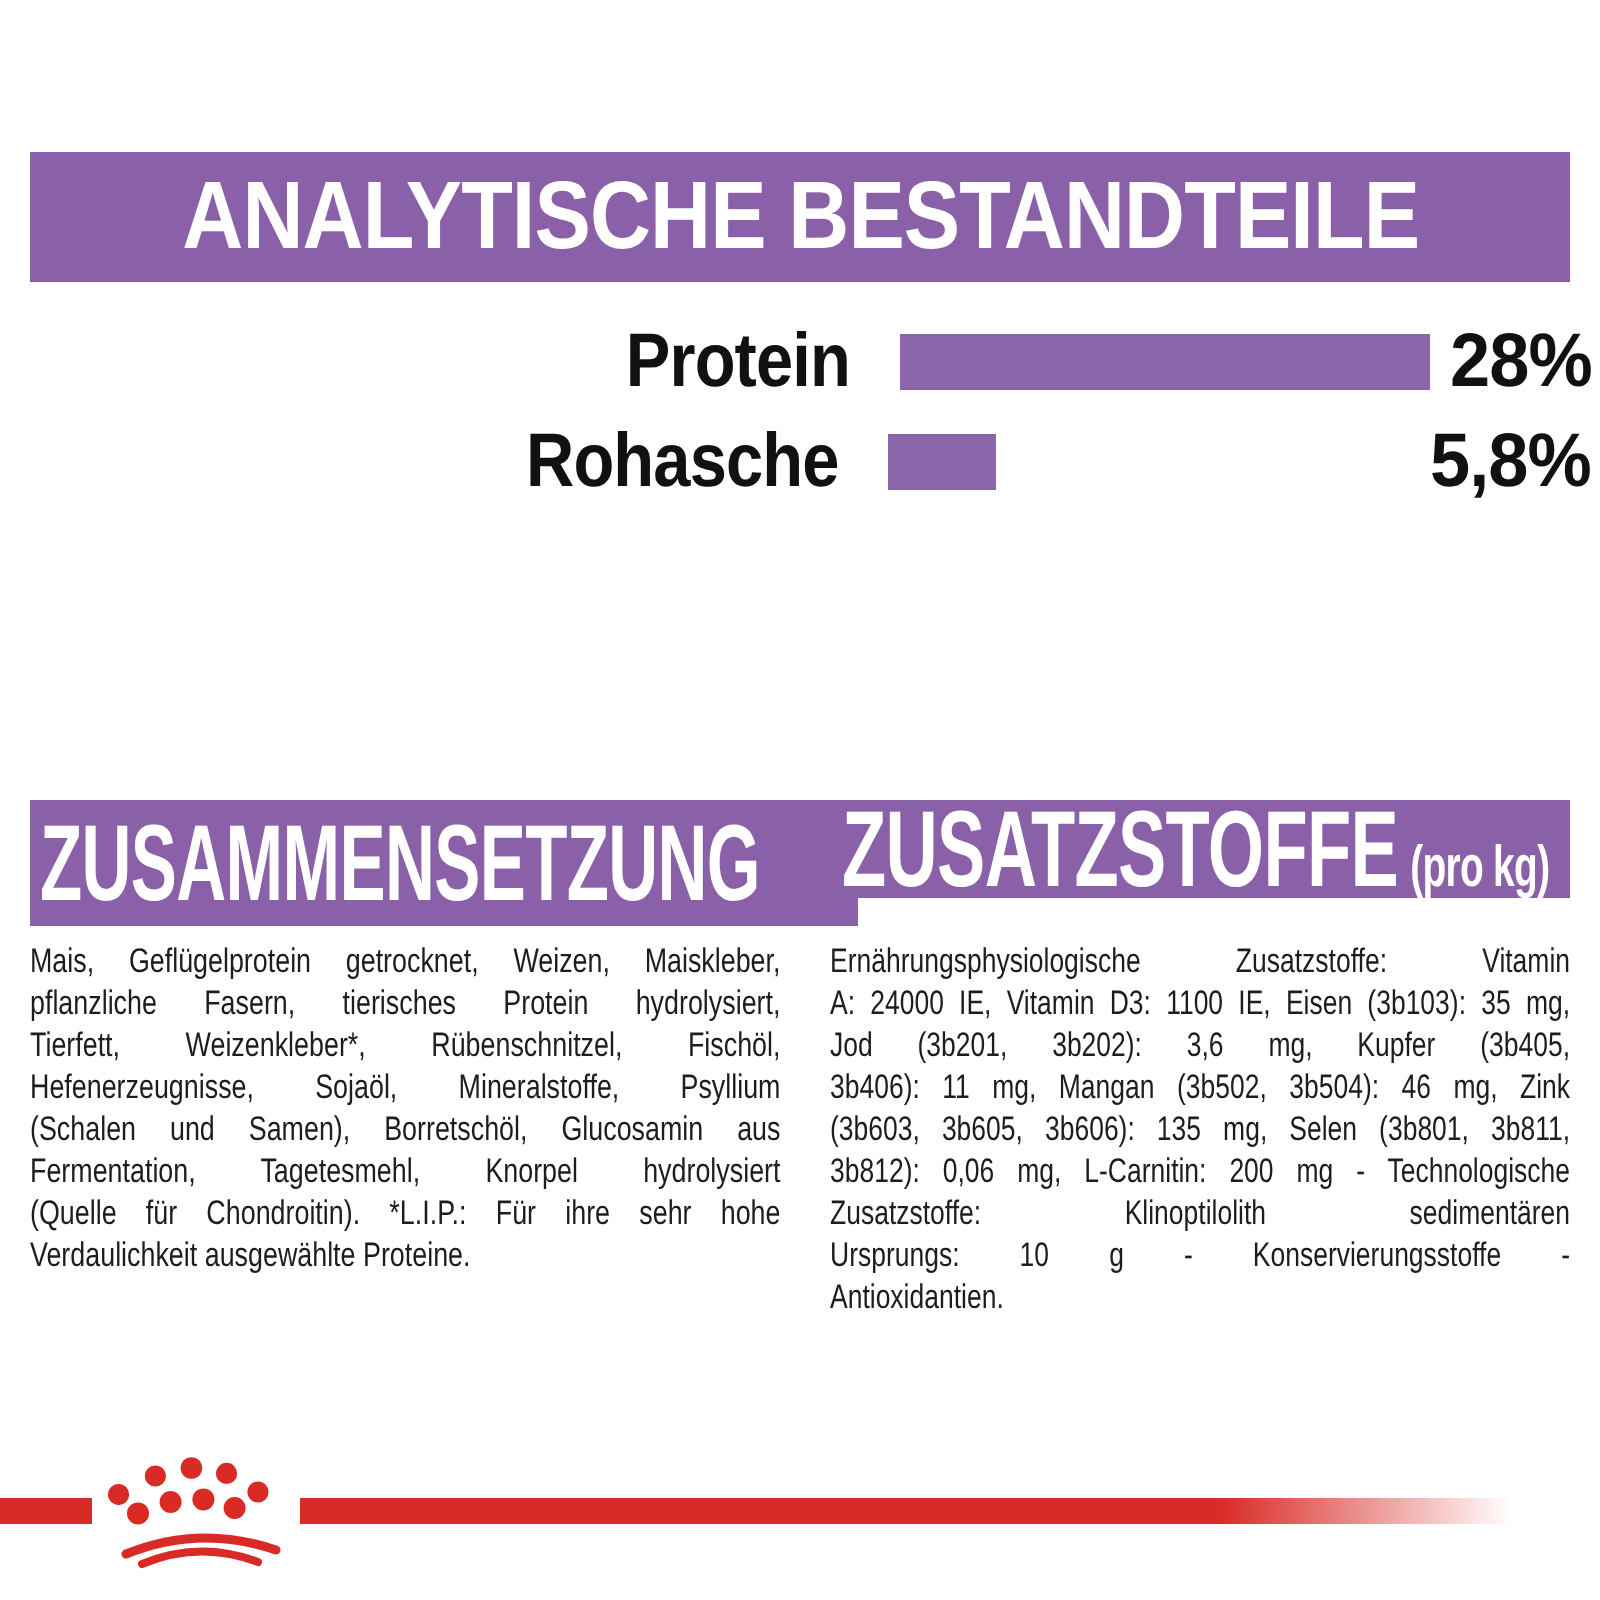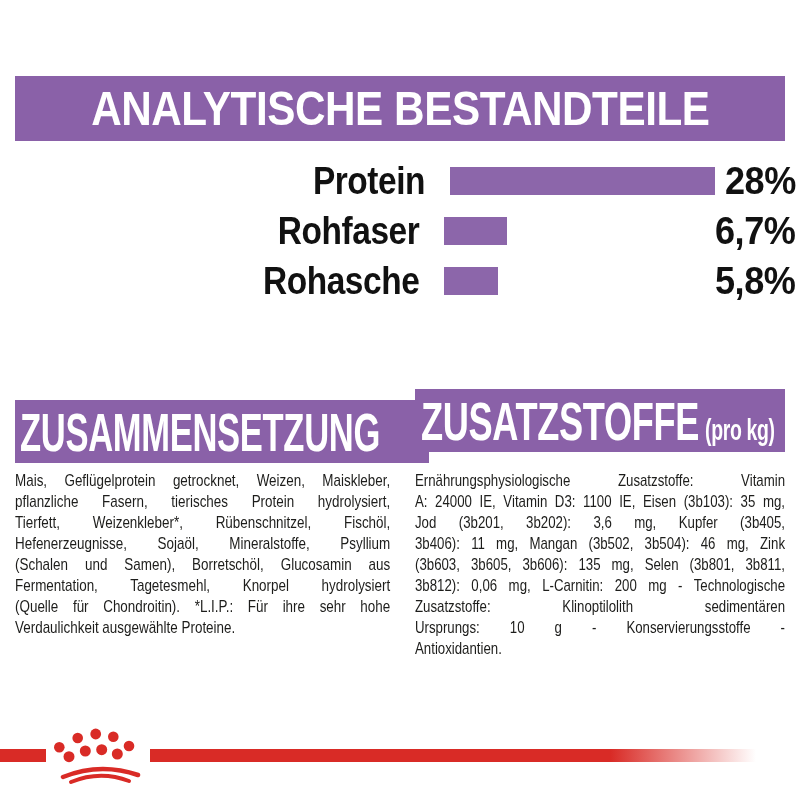--- a/index.html
+++ b/index.html
@@ -13,21 +13,21 @@
   .stage { position: relative; width: 800px; height: 800px; }
 
   
   .band {
     position: absolute;
     background: var(--purple, #8a61a8);
     display: flex; align-items: center;
   }
   .band-title { left: 15px; top: 76px; width: 770px; height: 65px; justify-content: center; }
   .band-left  { left: 15px; top: 400px; width: 414px; height: 63px; padding-left: 5px; box-sizing: border-box; }
-  .band-right { left: 415px; top: 389px; width: 370px; height: 63px; padding-left: 6px; box-sizing: border-box; }
+  .band-right { left: 415px; top: 400px; width: 370px; height: 49px; padding-left: 6px; box-sizing: border-box; }
 
   .band-text {
     color: #ffffff; font-weight: bold; white-space: nowrap; line-height: 1;
     letter-spacing: -0.5px;
   }
   .band-title .band-text { font-size: 48px; transform: scaleX(0.88); transform-origin: center center; }
   .band-left  .band-text { font-size: 54px; transform: scaleX(0.64); transform-origin: left center; }
   .band-right .band-text { font-size: 54px; transform: scaleX(0.67); transform-origin: left center; }
   .band-suffix { font-size: 29px; font-weight: bold; margin-left: 9px; letter-spacing: -0.5px; }
 
@@ -85,27 +85,20 @@
 
   <div class="chart" id="chart">
     <div class="chart-row">
       <div class="chart-label">Protein</div>
       <div class="bar-track">
         <div class="bar" style="width: 100%;"></div>
       </div>
       <div class="chart-value">28%</div>
     </div>
 
-    <div class="chart-row">
-      <div class="chart-label">Rohfaser</div>
-      <div class="bar-track">
-        <div class="bar" style="width: 23.9286%;"></div>
-      </div>
-      <div class="chart-value">6,7%</div>
-    </div>
 
 
     <div class="chart-row">
       <div class="chart-label">Rohasche</div>
       <div class="bar-track">
         <div class="bar" style="width: 20.7143%;"></div>
       </div>
       <div class="chart-value">5,8%</div>
     </div>
   </div>

